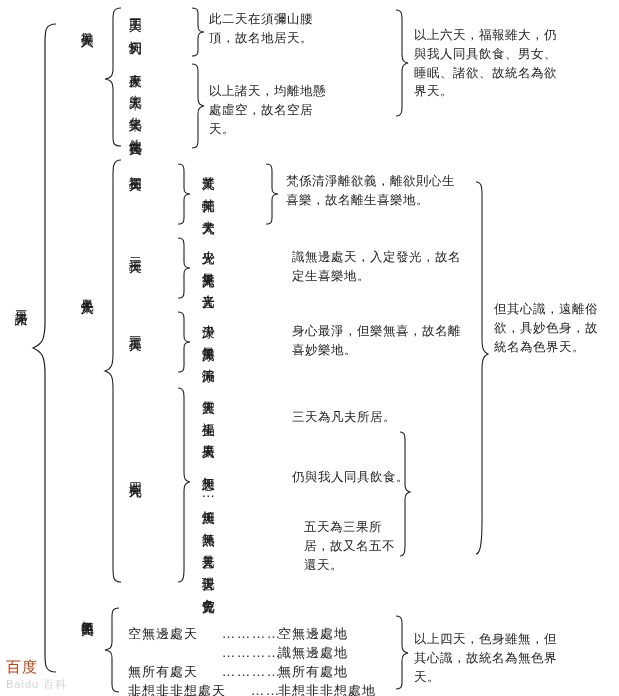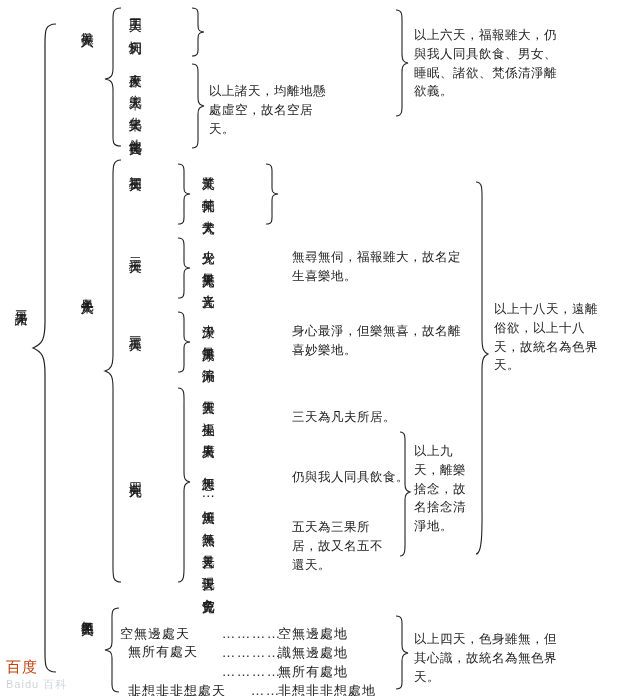--- a/index.html
+++ b/index.html
@@ -67,40 +67,41 @@
 
   <div class="abs vt" style="left:128px;top:8px;">四王天</div>
   <div class="abs vt" style="left:128px;top:30px;">忉利天</div>
 
   <div class="brace abs" style="left:190px;top:6px;">
     <svg width="16" height="52" viewBox="0 0 16 52" aria-hidden="true">
       <path d="M2 2 C9 2, 8 6, 8 13 L8 20 C8 25, 10 25.5, 14 26 C10 26.5, 8 27, 8 32 L8 39 C8 46, 9 50, 2 50" fill="none" stroke="#222" stroke-width="1.1"></path>
     </svg>
   </div>
 
+  <div class="abs hz" style="left:209px;top:10px;width:122px;text-align:left;">此二天在須彌山腰頂，故名地居天。</div>
 
   <div class="abs vt" style="left:128px;top:63px;">夜摩天</div>
   <div class="abs vt" style="left:128px;top:85px;">兜率天</div>
   <div class="abs vt" style="left:128px;top:107px;">化樂天</div>
   <div class="abs vt" style="left:128px;top:129px;">他化自在天</div>
 
   <div class="brace abs" style="left:190px;top:62px;">
     <svg width="16" height="88" viewBox="0 0 16 88" aria-hidden="true">
       <path d="M2 2 C9 2, 8 7, 8 16 L8 36 C8 42, 10 43, 14 44 C10 45, 8 46, 8 52 L8 72 C8 81, 9 86, 2 86" fill="none" stroke="#222" stroke-width="1.1"></path>
     </svg>
   </div>
 
   <div class="abs hz" style="left:209px;top:82px;width:122px;">以上諸天，均離地懸處虛空，故名空居天。</div>
 
   <div class="brace abs" style="left:394px;top:8px;">
     <svg width="16" height="112" viewBox="0 0 16 112" aria-hidden="true">
       <path d="M2 2 C9 2, 8 8, 8 18 L8 46 C8 53, 10 54, 14 55 C10 56, 8 57, 8 64 L8 92 C8 102, 9 108, 2 108" fill="none" stroke="#222" stroke-width="1.1"></path>
     </svg>
   </div>
-  <div class="abs hz" style="left:414px;top:26px;width:150px;">以上六天，福報雖大，仍與我人同具飲食、男女、睡眠、諸欲、梵係清淨離欲義。</div>
+  <div class="abs hz" style="left:414px;top:26px;width:150px;">以上六天，福報雖大，仍與我人同具飲食、男女、睡眠、諸欲、故統名為欲界天。</div>
 
   <div class="abs vt" style="left:80px;top:288px;">色界十八天</div>
 
   <div class="brace abs" style="left:103px;top:158px;">
     <svg width="20" height="428" viewBox="0 0 20 428" aria-hidden="true">
       <path d="M18 2 C9 2, 10 10, 10 24 L10 196 C10 208, 8 211, 2 213 C8 215, 10 218, 10 230 L10 402 C10 418, 9 424, 18 424" fill="none" stroke="#222" stroke-width="1.1"></path>
     </svg>
   </div>
 
   <div class="abs vt" style="left:128px;top:166px;">初禪三天</div>
@@ -110,31 +111,32 @@
     </svg>
   </div>
   <div class="abs vt" style="left:201px;top:166px;">梵眾天</div>
   <div class="abs vt" style="left:201px;top:188px;">梵輔天</div>
   <div class="abs vt" style="left:201px;top:210px;">大梵天</div>
   <div class="brace abs" style="left:264px;top:162px;">
     <svg width="16" height="66" viewBox="0 0 16 66" aria-hidden="true">
       <path d="M2 2 C9 2, 8 7, 8 14 L8 26 C8 31, 10 31.5, 14 32 C10 32.5, 8 33, 8 38 L8 50 C8 58, 9 62, 2 62" fill="none" stroke="#222" stroke-width="1.1"></path>
     </svg>
   </div>
+  <div class="abs hz" style="left:286px;top:172px;width:178px;">梵係清淨離欲義，離欲則心生喜樂，故名離生喜樂地。</div>
 
   <div class="abs vt" style="left:128px;top:248px;">二禪三天</div>
   <div class="brace abs" style="left:176px;top:236px;">
     <svg width="16" height="66" viewBox="0 0 16 66" aria-hidden="true">
       <path d="M2 2 C9 2, 8 7, 8 14 L8 26 C8 31, 10 31.5, 14 32 C10 32.5, 8 33, 8 38 L8 50 C8 58, 9 62, 2 62" fill="none" stroke="#222" stroke-width="1.1"></path>
     </svg>
   </div>
   <div class="abs vt" style="left:201px;top:240px;">少光天</div>
   <div class="abs vt" style="left:201px;top:262px;">無量光天</div>
   <div class="abs vt" style="left:201px;top:284px;">光音天</div>
-  <div class="abs hz" style="left:292px;top:248px;width:178px;">無尋無伺，福報雖大，故名定生喜樂地。</div>
+  <div class="abs hz" style="left:292px;top:248px;width:178px;">識無邊處天，入定發光，故名定生喜樂地。</div>
 
   <div class="abs vt" style="left:128px;top:326px;">三禪三天</div>
   <div class="brace abs" style="left:176px;top:310px;">
     <svg width="16" height="66" viewBox="0 0 16 66" aria-hidden="true">
       <path d="M2 2 C9 2, 8 7, 8 14 L8 26 C8 31, 10 31.5, 14 32 C10 32.5, 8 33, 8 38 L8 50 C8 58, 9 62, 2 62" fill="none" stroke="#222" stroke-width="1.1"></path>
     </svg>
   </div>
   <div class="abs vt" style="left:201px;top:314px;">少淨天</div>
   <div class="abs vt" style="left:201px;top:336px;">無量淨天</div>
   <div class="abs vt" style="left:201px;top:358px;">徧淨天</div>
@@ -153,53 +155,52 @@
   <div class="abs hz" style="left:292px;top:408px;width:120px;">三天為凡夫所居。</div>
 
   <div class="abs vt" style="left:201px;top:466px;">無想天 …</div>
   <div class="abs hz" style="left:292px;top:468px;width:120px;">仍與我人同具飲食。</div>
 
   <div class="abs vt" style="left:201px;top:500px;">無煩天</div>
   <div class="abs vt" style="left:201px;top:522px;">無熱天</div>
   <div class="abs vt" style="left:201px;top:544px;">善見天</div>
   <div class="abs vt" style="left:201px;top:566px;">善現天</div>
   <div class="abs vt" style="left:201px;top:588px;">色究竟天</div>
-  <div class="abs hz" style="left:292px;top:518px;width:96px;">五天為三果所居，故又名五不還天。</div>
+  <div class="abs hz" style="left:304px;top:518px;width:96px;">五天為三果所居，故又名五不還天。</div>
 
   <div class="brace abs" style="left:398px;top:430px;">
     <svg width="14" height="130" viewBox="0 0 14 130" aria-hidden="true">
       <path d="M2 2 C8 2, 7 8, 7 18 L7 54 C7 60, 9 61, 12 62 C9 63, 7 64, 7 70 L7 106 C7 118, 8 126, 2 126" fill="none" stroke="#222" stroke-width="1.1"></path>
     </svg>
   </div>
-  <div class="abs hz" style="left:414px;top:442px;width:56px;">以上九天，離樂捨念，故名捨念清淨地。</div>
 
   <div class="brace abs" style="left:474px;top:180px;">
     <svg width="16" height="380" viewBox="0 0 16 380" aria-hidden="true">
       <path d="M2 2 C9 2, 8 10, 8 24 L8 158 C8 170, 10 172, 14 174 C10 176, 8 178, 8 190 L8 324 C8 344, 9 374, 2 374" fill="none" stroke="#222" stroke-width="1.1"></path>
     </svg>
   </div>
-  <div class="abs hz" style="left:494px;top:300px;width:116px;">以上十八天，遠離俗欲，以上十八天，故統名為色界天。</div>
+  <div class="abs hz" style="left:494px;top:300px;width:116px;">但其心識，遠離俗欲，具妙色身，故統名為色界天。</div>
 
   <div class="abs vt" style="left:80px;top:610px;">無色界四天</div>
 
   <div class="brace abs" style="left:103px;top:606px;">
     <svg width="18" height="88" viewBox="0 0 18 88" aria-hidden="true">
       <path d="M16 2 C8 2, 9 7, 9 16 L9 36 C9 42, 7 43, 2 44 C7 45, 9 46, 9 52 L9 72 C9 81, 8 86, 16 86" fill="none" stroke="#222" stroke-width="1.1"></path>
     </svg>
   </div>
 
-  <div class="abs rowlbl" style="left:120px;top:624px;">空無邊處天</div>
+  <div class="abs rowlbl" style="left:128px;top:624px;">空無邊處天</div>
   <div class="abs rowlbl dots" style="left:222px;top:624px;color:#333;">…………</div>
   <div class="abs rowlbl" style="left:278px;top:624px;">空無邊處地</div>
 
   <div class="abs rowlbl" style="left:128px;top:643px;margin-top:48px;">識無邊處天</div>
   <div class="abs rowlbl dots" style="left:222px;top:643px;color:#333;">…………</div>
   <div class="abs rowlbl" style="left:278px;top:643px;">識無邊處地</div>
 
-  <div class="abs rowlbl" style="left:128px;top:642px;font-family:Liberation Serif, serif;">無所有處天</div>
+  <div class="abs rowlbl" style="left:128px;top:662px;font-family:Liberation Serif, serif;">無所有處天</div>
   <div class="abs rowlbl dots" style="left:222px;top:662px;color:#333;">…………</div>
   <div class="abs rowlbl" style="left:278px;top:662px;">無所有處地</div>
 
   <div class="abs rowlbl" style="left:128px;top:681px;">非想非非想處天</div>
   <div class="abs rowlbl dots" style="left:251px;top:681px;color:#333;">……</div>
   <div class="abs rowlbl" style="left:278px;top:681px;">非想非非想處地</div>
 
   <div class="brace abs" style="left:394px;top:614px;">
     <svg width="16" height="78" viewBox="0 0 16 78" aria-hidden="true">
       <path d="M2 2 C9 2, 8 7, 8 16 L8 31 C8 37, 10 38, 14 39 C10 40, 8 41, 8 47 L8 62 C8 71, 9 75, 2 75" fill="none" stroke="#222" stroke-width="1.1"></path>

